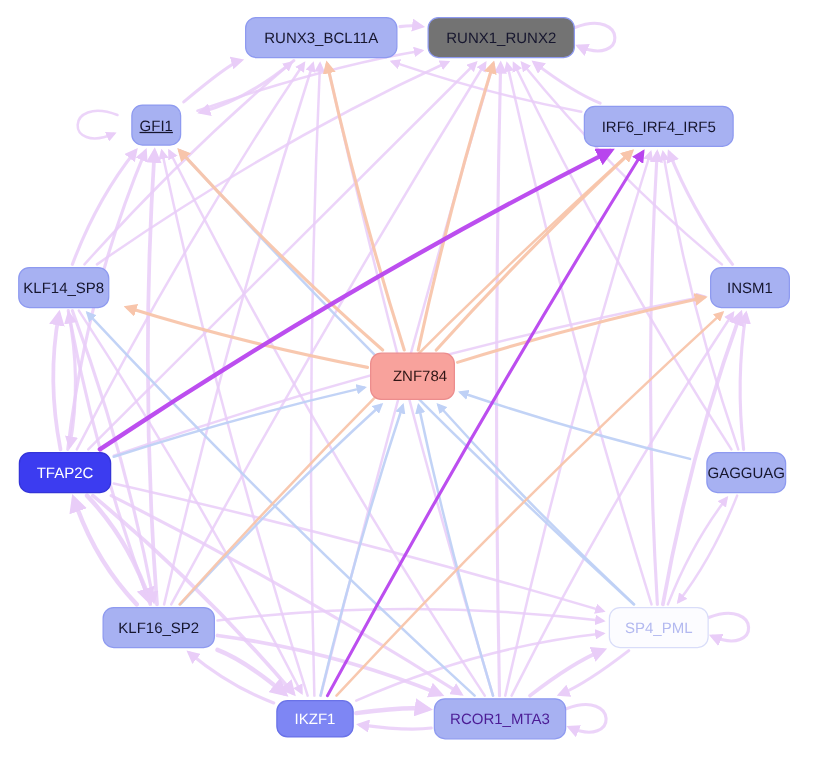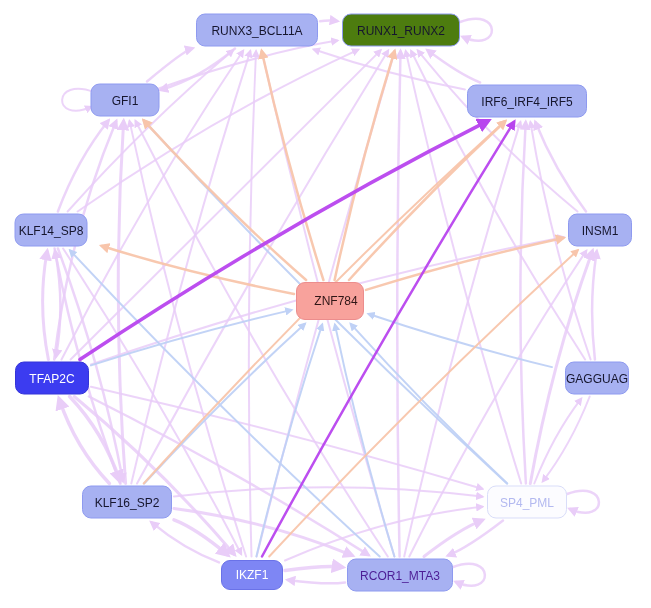--- a/index.html
+++ b/index.html
@@ -110,22 +110,22 @@
       <path d="M 349.0 280.0 Q 424.2 196.8 505.0 121.5" fill="none" stroke="#f8c5ab" stroke-width="2.5" stroke-linecap="round" stroke-opacity="0.95" marker-end="url(#arw-salmon)"></path>
       <path d="M 294.0 293.9 Q 188.5 273.3 101.9 246.0" fill="none" stroke="#f8c5ab" stroke-width="2.5" stroke-linecap="round" stroke-opacity="0.95" marker-end="url(#arw-salmon)"></path>
       <path d="M 366.0 289.9 Q 463.5 259.7 563.1 238.0" fill="none" stroke="#f8c5ab" stroke-width="2.5" stroke-linecap="round" stroke-opacity="0.95" marker-end="url(#arw-salmon)"></path>
       <path d="M 143.7 483.5 Q 317.1 291.6 504.4 121.5" fill="none" stroke="#f8c5ab" stroke-width="2" stroke-linecap="round" stroke-opacity="0.95" marker-end="url(#arw-salmon)"></path>
       <path d="M 269.2 556.5 Q 419.0 395.4 577.5 250.5" fill="none" stroke="#f8c5ab" stroke-width="2" stroke-linecap="round" stroke-opacity="0.95" marker-end="url(#arw-salmon)"></path>
       <path d="M 79.9 359.5 Q 281.4 225.7 487.9 120.9" fill="none" stroke="#b845ee" stroke-width="3.5" stroke-linecap="round" stroke-opacity="0.95" marker-end="url(#arw-magenta)"></path>
       <path d="M 262.0 556.5 Q 382.6 334.0 514.0 122.0" fill="none" stroke="#b845ee" stroke-width="2.5" stroke-linecap="round" stroke-opacity="0.95" marker-end="url(#arw-magenta)"></path>
     </svg>
   <div id="node-layer">
       <div class="node" style="left: 257px; top: 30px; width: 122px; height: 33px; background: rgb(167, 177, 242); border-color: rgb(142, 154, 240); color: rgb(22, 22, 46);">RUNX3_BCL11A</div>
-      <div class="node" style="left: 401px; top: 30px; width: 118px; height: 33px; background: #4d7c0f; border-color: rgb(142, 154, 240); color: rgb(22, 22, 46);">RUNX1_RUNX2</div>
-      <div class="node" style="left: 125px; top: 100px; width: 69px; height: 33px; background: rgb(167, 177, 242); border-color: rgb(142, 154, 240); color: rgb(22, 22, 46);">GFI1</div>
+      <div class="node" style="left: 401px; top: 30px; width: 118px; height: 33px; background: #737373; border-color: rgb(142, 154, 240); color: rgb(22, 22, 46);">RUNX1_RUNX2</div>
+      <div class="node" style="left: 125px; top: 100px; width: 40px; height: 33px; background: rgb(167, 177, 242); border-color: rgb(142, 154, 240); color: rgb(22, 22, 46); text-decoration: underline;">GFI1</div>
       <div class="node" style="left: 527px; top: 101px; width: 120px; height: 33px; background: rgb(167, 177, 242); border-color: rgb(142, 154, 240); color: rgb(22, 22, 46);">IRF6_IRF4_IRF5</div>
       <div class="node" style="left: 51px; top: 230px; width: 73px; height: 33px; background: rgb(167, 177, 242); border-color: rgb(142, 154, 240); color: rgb(22, 22, 46);">KLF14_SP8</div>
       <div class="node" style="left: 600px; top: 230px; width: 64px; height: 33px; background: rgb(167, 177, 242); border-color: rgb(142, 154, 240); color: rgb(22, 22, 46);">INSM1</div>
       <div class="node" style="left: 330px; top: 301px; width: 68px; height: 38px; background: rgb(248, 162, 156); border-color: rgb(236, 141, 141); color: rgb(48, 22, 22); padding-left: 12px;">ZNF784</div>
       <div class="node" style="left: 52px; top: 378px; width: 74px; height: 33px; background: rgb(60, 60, 240); border-color: rgb(52, 52, 216); color: rgb(255, 255, 255);">TFAP2C</div>
       <div class="node" style="left: 597px; top: 378px; width: 64px; height: 33px; background: rgb(167, 177, 242); border-color: rgb(142, 154, 240); color: rgb(22, 22, 46);">GAGGUAG</div>
       <div class="node" style="left: 127px; top: 502px; width: 90px; height: 33px; background: rgb(167, 177, 242); border-color: rgb(142, 154, 240); color: rgb(22, 22, 46);">KLF16_SP2</div>
       <div class="node" style="left: 527px; top: 502px; width: 80px; height: 33px; background: rgb(252, 252, 255); border-color: rgb(217, 221, 249); color: rgb(179, 185, 240);">SP4_PML</div>
       <div class="node" style="left: 252px; top: 575px; width: 62px; height: 30px; background: rgb(126, 134, 244); border-color: rgb(106, 114, 232); color: rgb(255, 255, 255);">IKZF1</div>
       <div class="node" style="left: 400px; top: 575px; width: 106px; height: 33px; background: rgb(167, 177, 242); border-color: rgb(142, 154, 240); color: #4c1d95;">RCOR1_MTA3</div>

